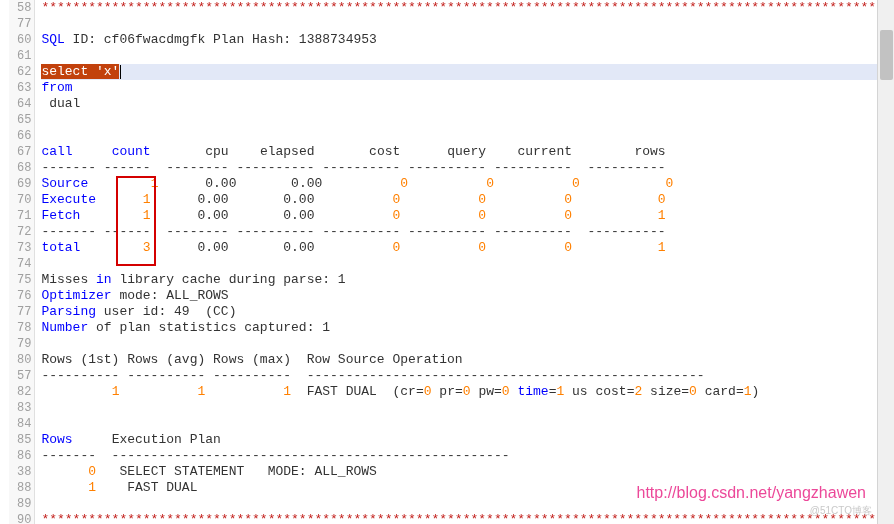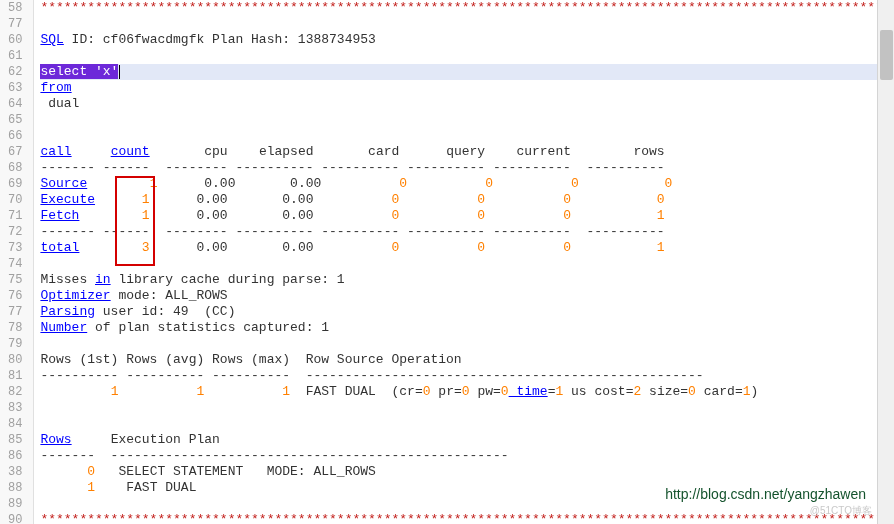--- a/index.html
+++ b/index.html
@@ -17,33 +17,34 @@
   .editor {
     display: flex;
     width: 100%;
     height: 100%;
   }
   .gutter {
     background: #f8f8f8;
     border-right: 1px solid #e0e0e0;
     color: #a0a0a0;
     text-align: right;
-    padding: 0 11px 0 8px;
+    padding: 0 3px 0 8px;
     user-select: none;
     flex-shrink: 0;
     font-size: 12px;
+    margin-left: 9px;
   }
   .gutter .ln { height: 16px; line-height: 16px; }
   .code { padding: 0 0 0 6px; flex: 1; position: relative; }
   .row { height: 16px; line-height: 16px; white-space: pre; position: relative; }
   .row.sel { background: #e2e8f7; }
   .red { color: #c21e1a; }
-  .kw { color: #0000ff; text-decoration: underline; }
+  .kw { color: #0000ff; }
   .num { color: #ff8000; }
-  .selbg { background: #6d28d9; color: #fff; }
+  .selbg { background: #c2410c; color: #fff; }
   .cursor {
     display: inline-block;
     width: 1px; height: 14px;
     background: #000; vertical-align: middle;
     margin-left: 1px;
   }
   .redbox {
     position: absolute;
     border: 2px solid #d40000;
     pointer-events: none;
@@ -62,23 +63,23 @@
   .scrollbar .thumb {
     position: absolute;
     top: 30px; left: 2px;
     width: 13px; height: 50px;
     background: #c2c2c2;
     border-radius: 2px;
   }
   .watermark {
     position: absolute;
     right: 28px; bottom: 22px;
-    color: #14532d;
+    color: #ec4899;
     font-family: Arial, sans-serif;
-    font-size: 14px;
+    font-size: 16px;
     pointer-events: none;
   }
   .brand {
     position: absolute;
     right: 22px; bottom: 6px;
     color: #c9c9c9;
     font-family: Arial, sans-serif;
     font-size: 10px;
     pointer-events: none;
   }
@@ -104,21 +105,21 @@
       <div class="ln">71</div>
       <div class="ln">72</div>
       <div class="ln">73</div>
       <div class="ln">74</div>
       <div class="ln">75</div>
       <div class="ln">76</div>
       <div class="ln">77</div>
       <div class="ln">78</div>
       <div class="ln">79</div>
       <div class="ln">80</div>
-      <div class="ln">81</div>
+      <div class="ln">57</div>
       <div class="ln">82</div>
       <div class="ln">83</div>
       <div class="ln">84</div>
       <div class="ln">85</div>
       <div class="ln">86</div>
       <div class="ln">38</div>
       <div class="ln">88</div>
       <div class="ln">89</div>
       <div class="ln">90</div>
     </div>
@@ -127,21 +128,21 @@
     <div class="row"><span class="red">**********************************************************************************************************************</span></div>
     <div class="row"></div>
     <div class="row"><span class="kw">SQL</span><span> ID: cf06fwacdmgfk Plan Hash: 1388734953</span></div>
     <div class="row"></div>
     <div class="row sel"><span class="selbg">select</span><span class="selbg"> 'x'</span><span class="cursor"></span></div>
     <div class="row"><span class="kw">from</span></div>
     <div class="row"><span> dual</span></div>
     <div class="row"></div>
     <div class="row"></div>
 
-    <div class="row"><span class="kw">call</span>     <span class="kw">count</span>       <span>cpu</span>    <span>elapsed</span>       <span>card</span>      <span>query</span>    <span>current</span>        <span>rows</span></div>
+    <div class="row"><span class="kw">call</span>     <span class="kw">count</span>       <span>cpu</span>    <span>elapsed</span>       <span>cost</span>      <span>query</span>    <span>current</span>        <span>rows</span></div>
     <div class="row"><span>------- ------  -------- ---------- ---------- ---------- ----------  ----------</span></div>
 
     <div class="row"><span class="kw">Source</span>        <span class="num">1</span>      0.00       0.00          <span class="num">0</span>          <span class="num">0</span>          <span class="num">0</span>           <span class="num">0</span></div>
     <div class="row"><span class="kw">Execute</span>      <span class="num">1</span>      0.00       0.00          <span class="num">0</span>          <span class="num">0</span>          <span class="num">0</span>           <span class="num">0</span></div>
     <div class="row"><span class="kw">Fetch</span>        <span class="num">1</span>      0.00       0.00          <span class="num">0</span>          <span class="num">0</span>          <span class="num">0</span>           <span class="num">1</span></div>
     <div class="row"><span>------- ------  -------- ---------- ---------- ---------- ----------  ----------</span></div>
     <div class="row"><span class="kw">total</span>        <span class="num">3</span>      0.00       0.00          <span class="num">0</span>          <span class="num">0</span>          <span class="num">0</span>           <span class="num">1</span></div>
 
     <div class="row"></div>
     <div class="row"><span>Misses </span><span class="kw">in</span><span> library cache during parse: 1</span></div>

